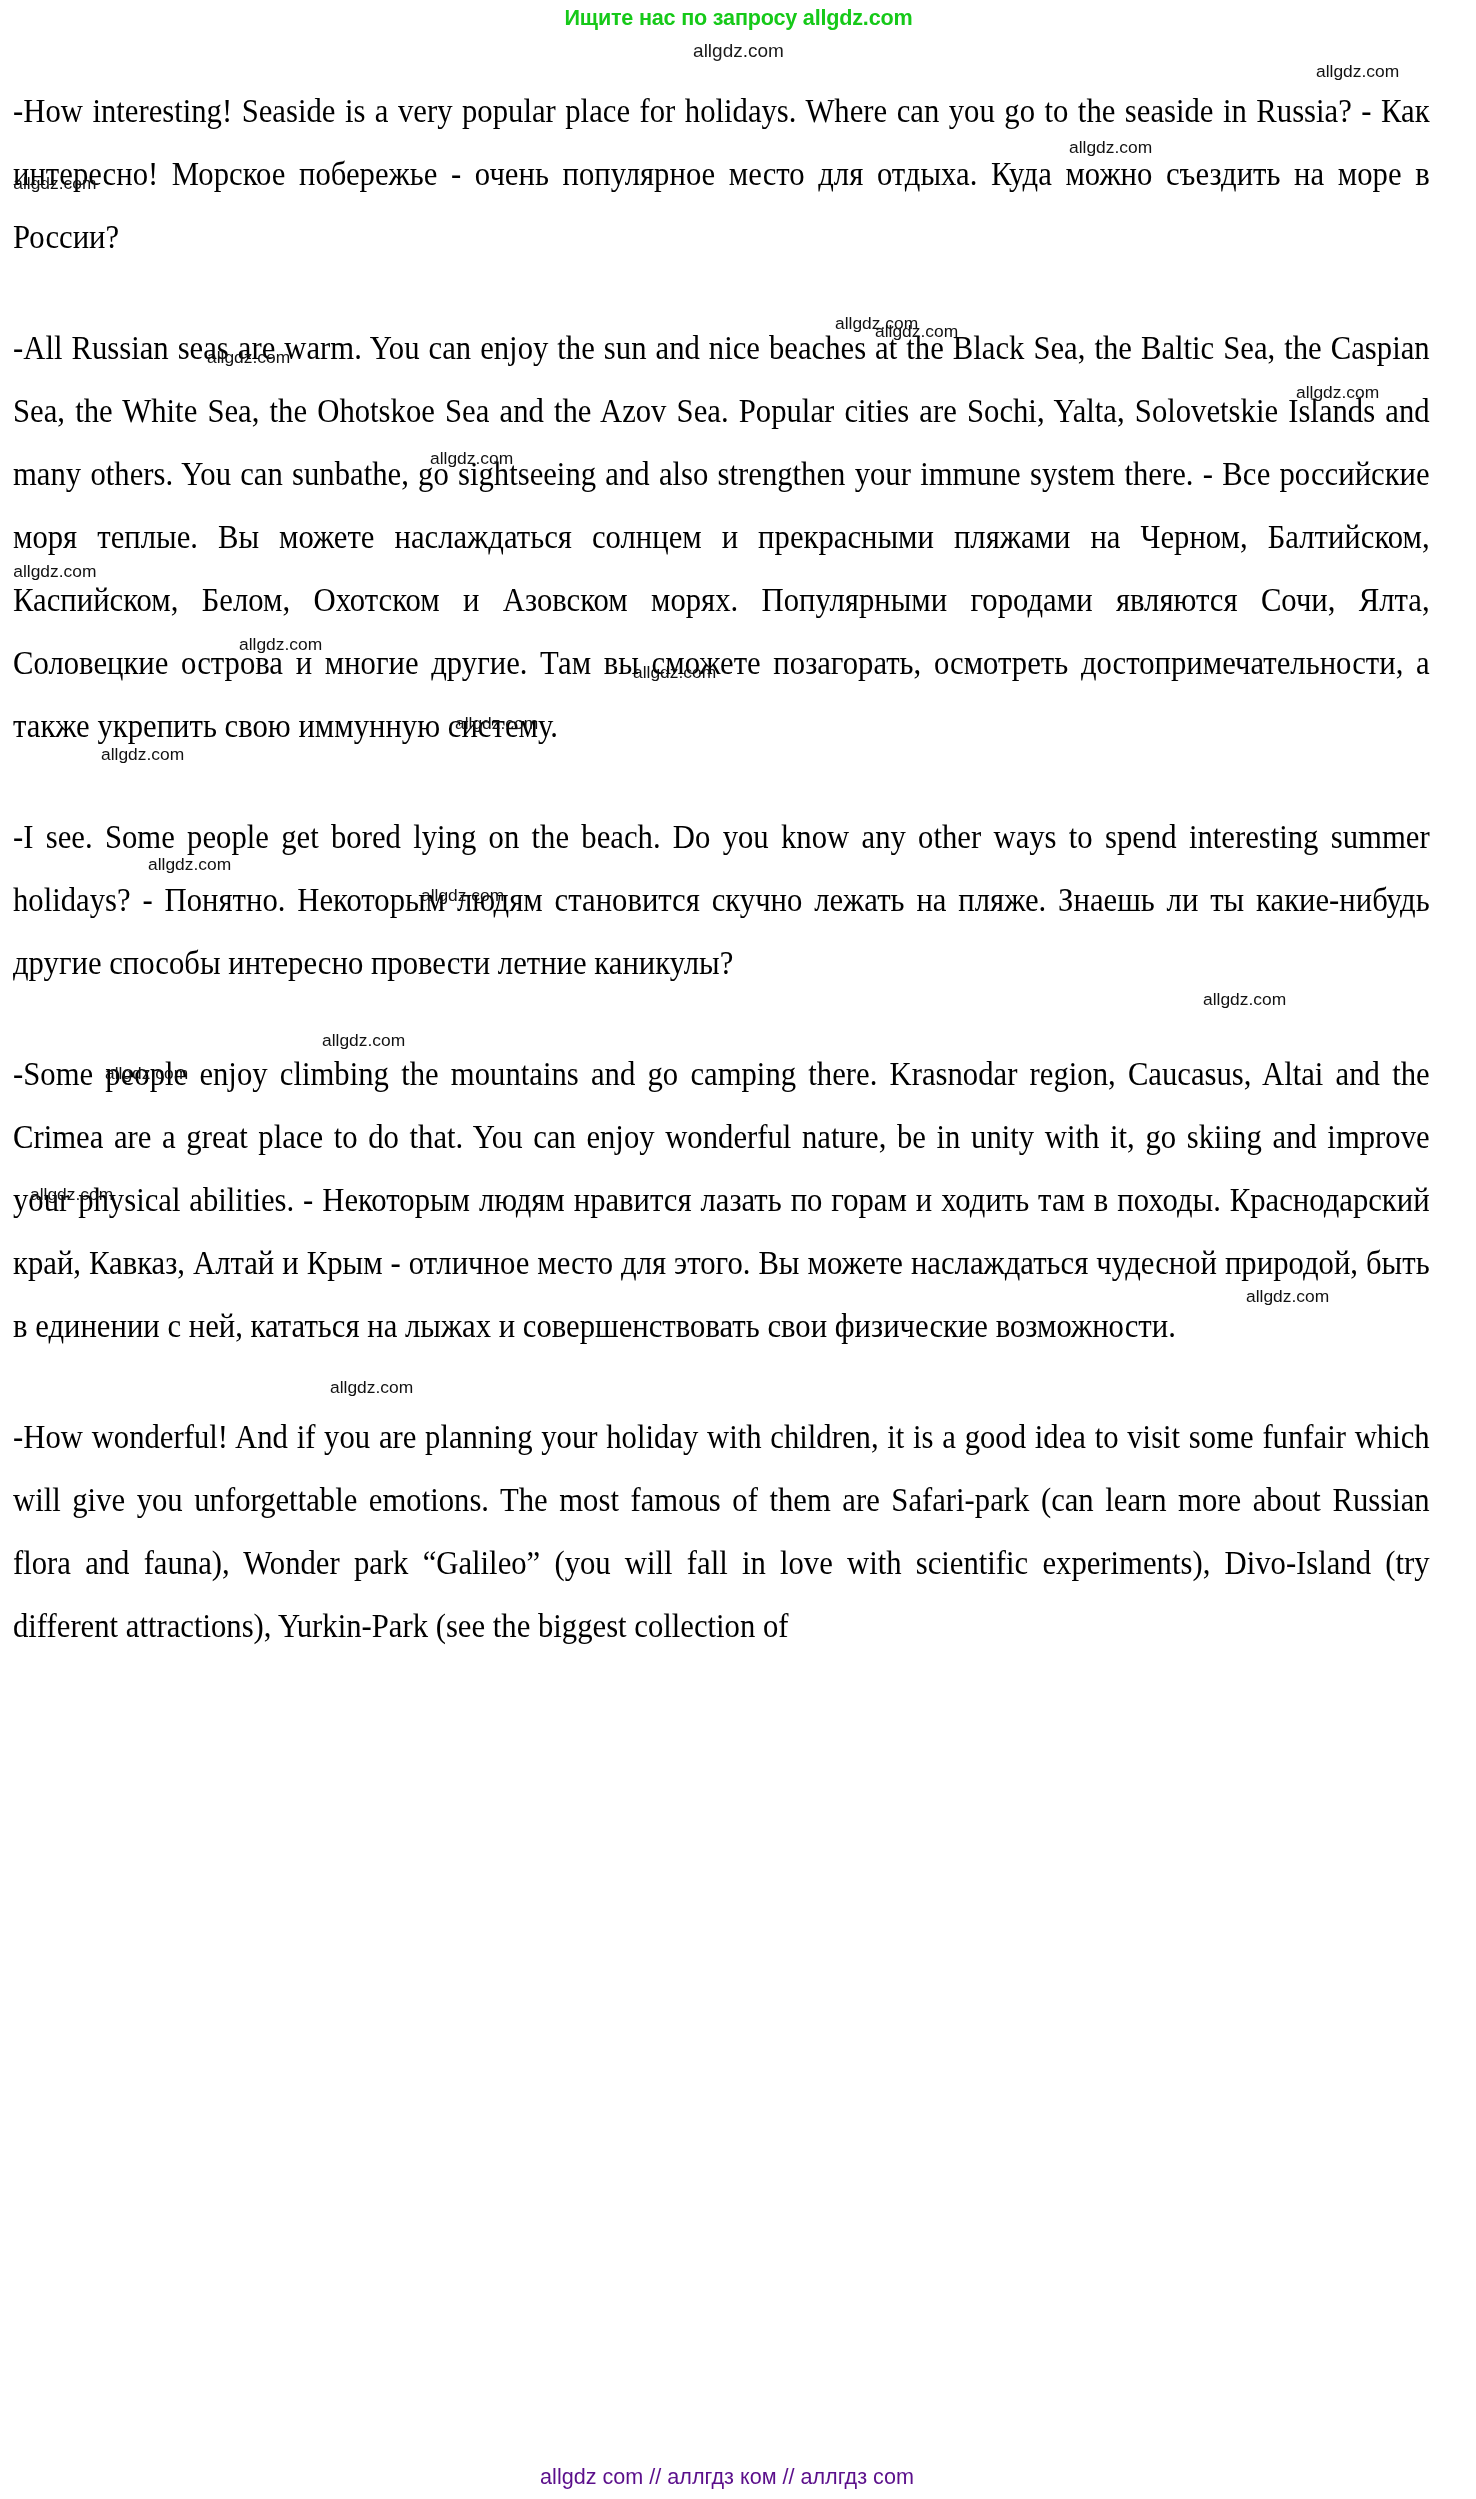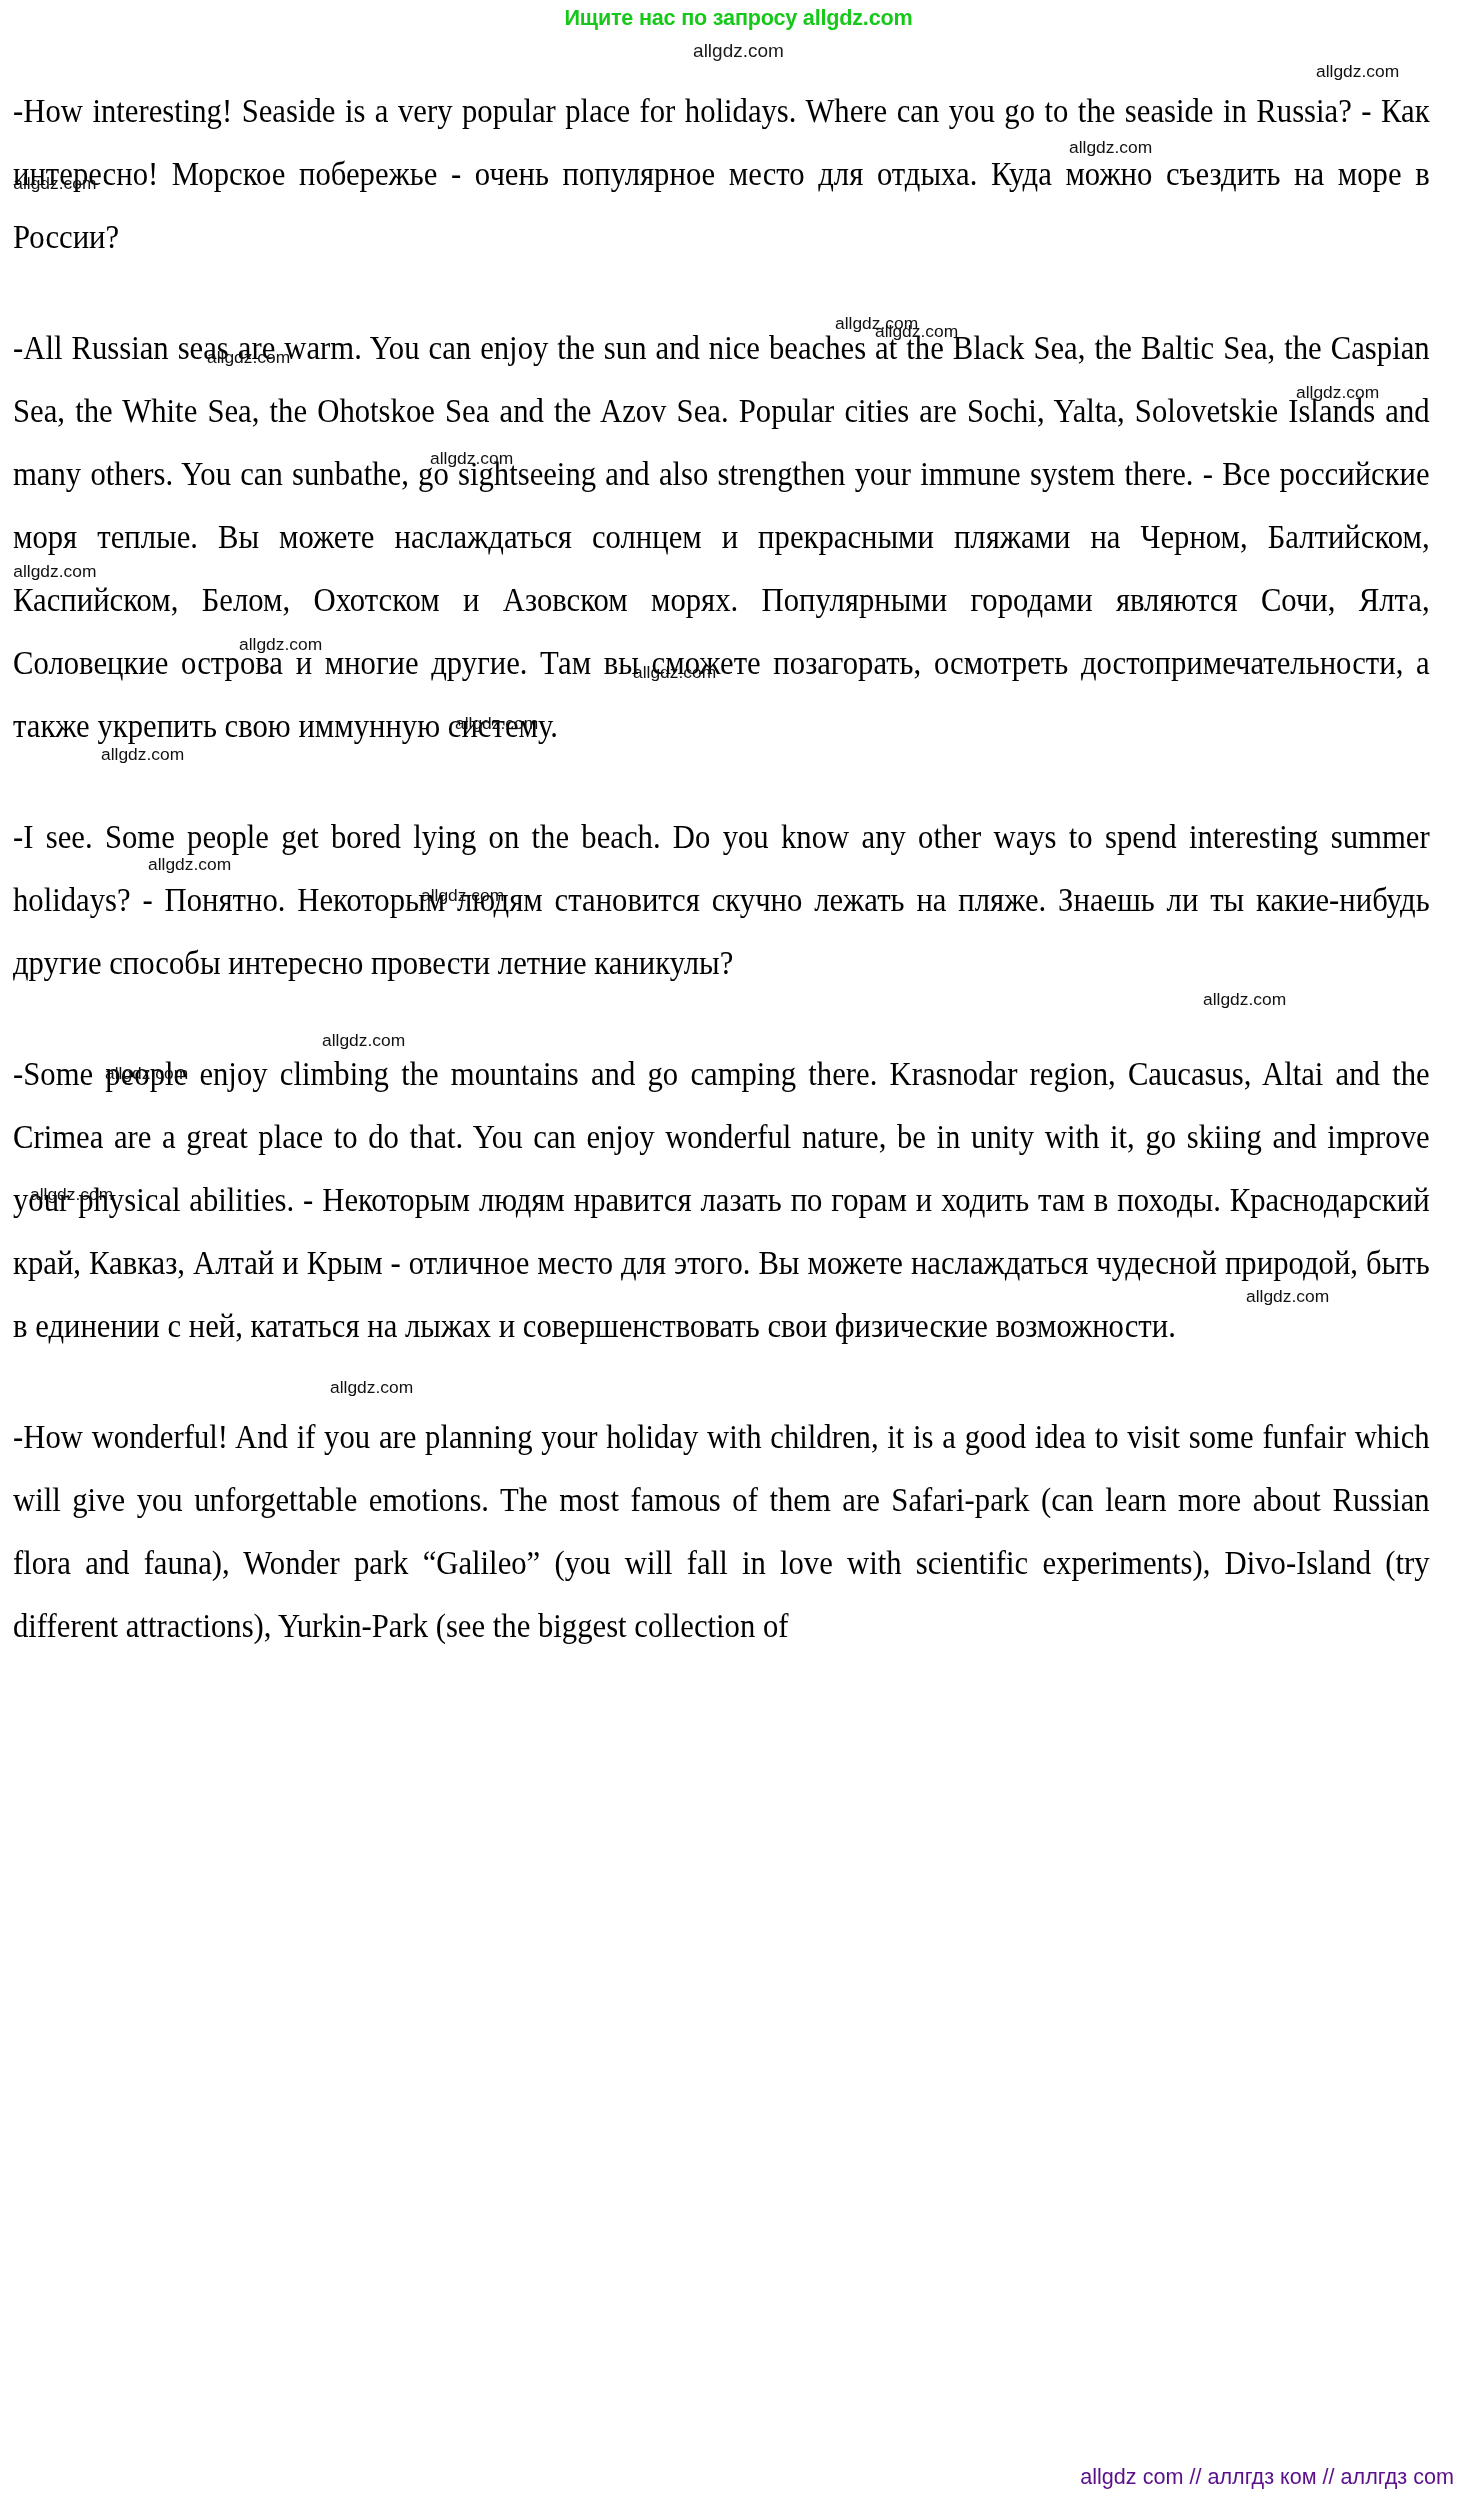--- a/index.html
+++ b/index.html
@@ -43,21 +43,21 @@
     font-size: 19px;
     white-space: nowrap;
   }
 
   
   .footer {
     position: absolute;
     bottom: 10px;
     left: 0;
     width: 1454px;
-    text-align: right;
+    text-align: center;
     color: #5b0f8b;
     font-family: "Liberation Sans", "DejaVu Sans", sans-serif;
     font-size: 21.6px;
     white-space: nowrap;
     margin-top: 16px;
   }
 
   
   .wm {
     position: absolute;

